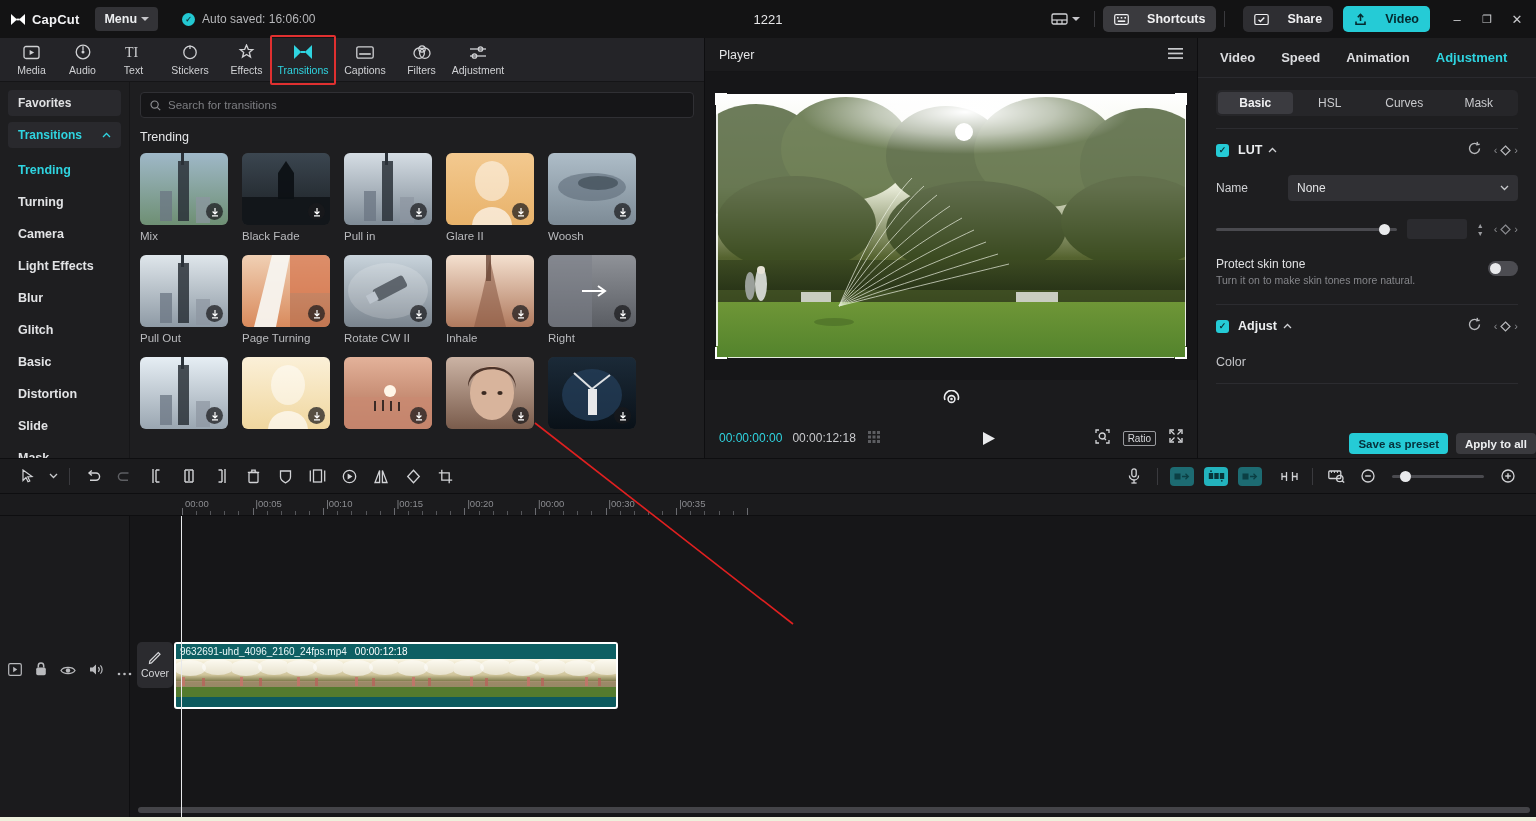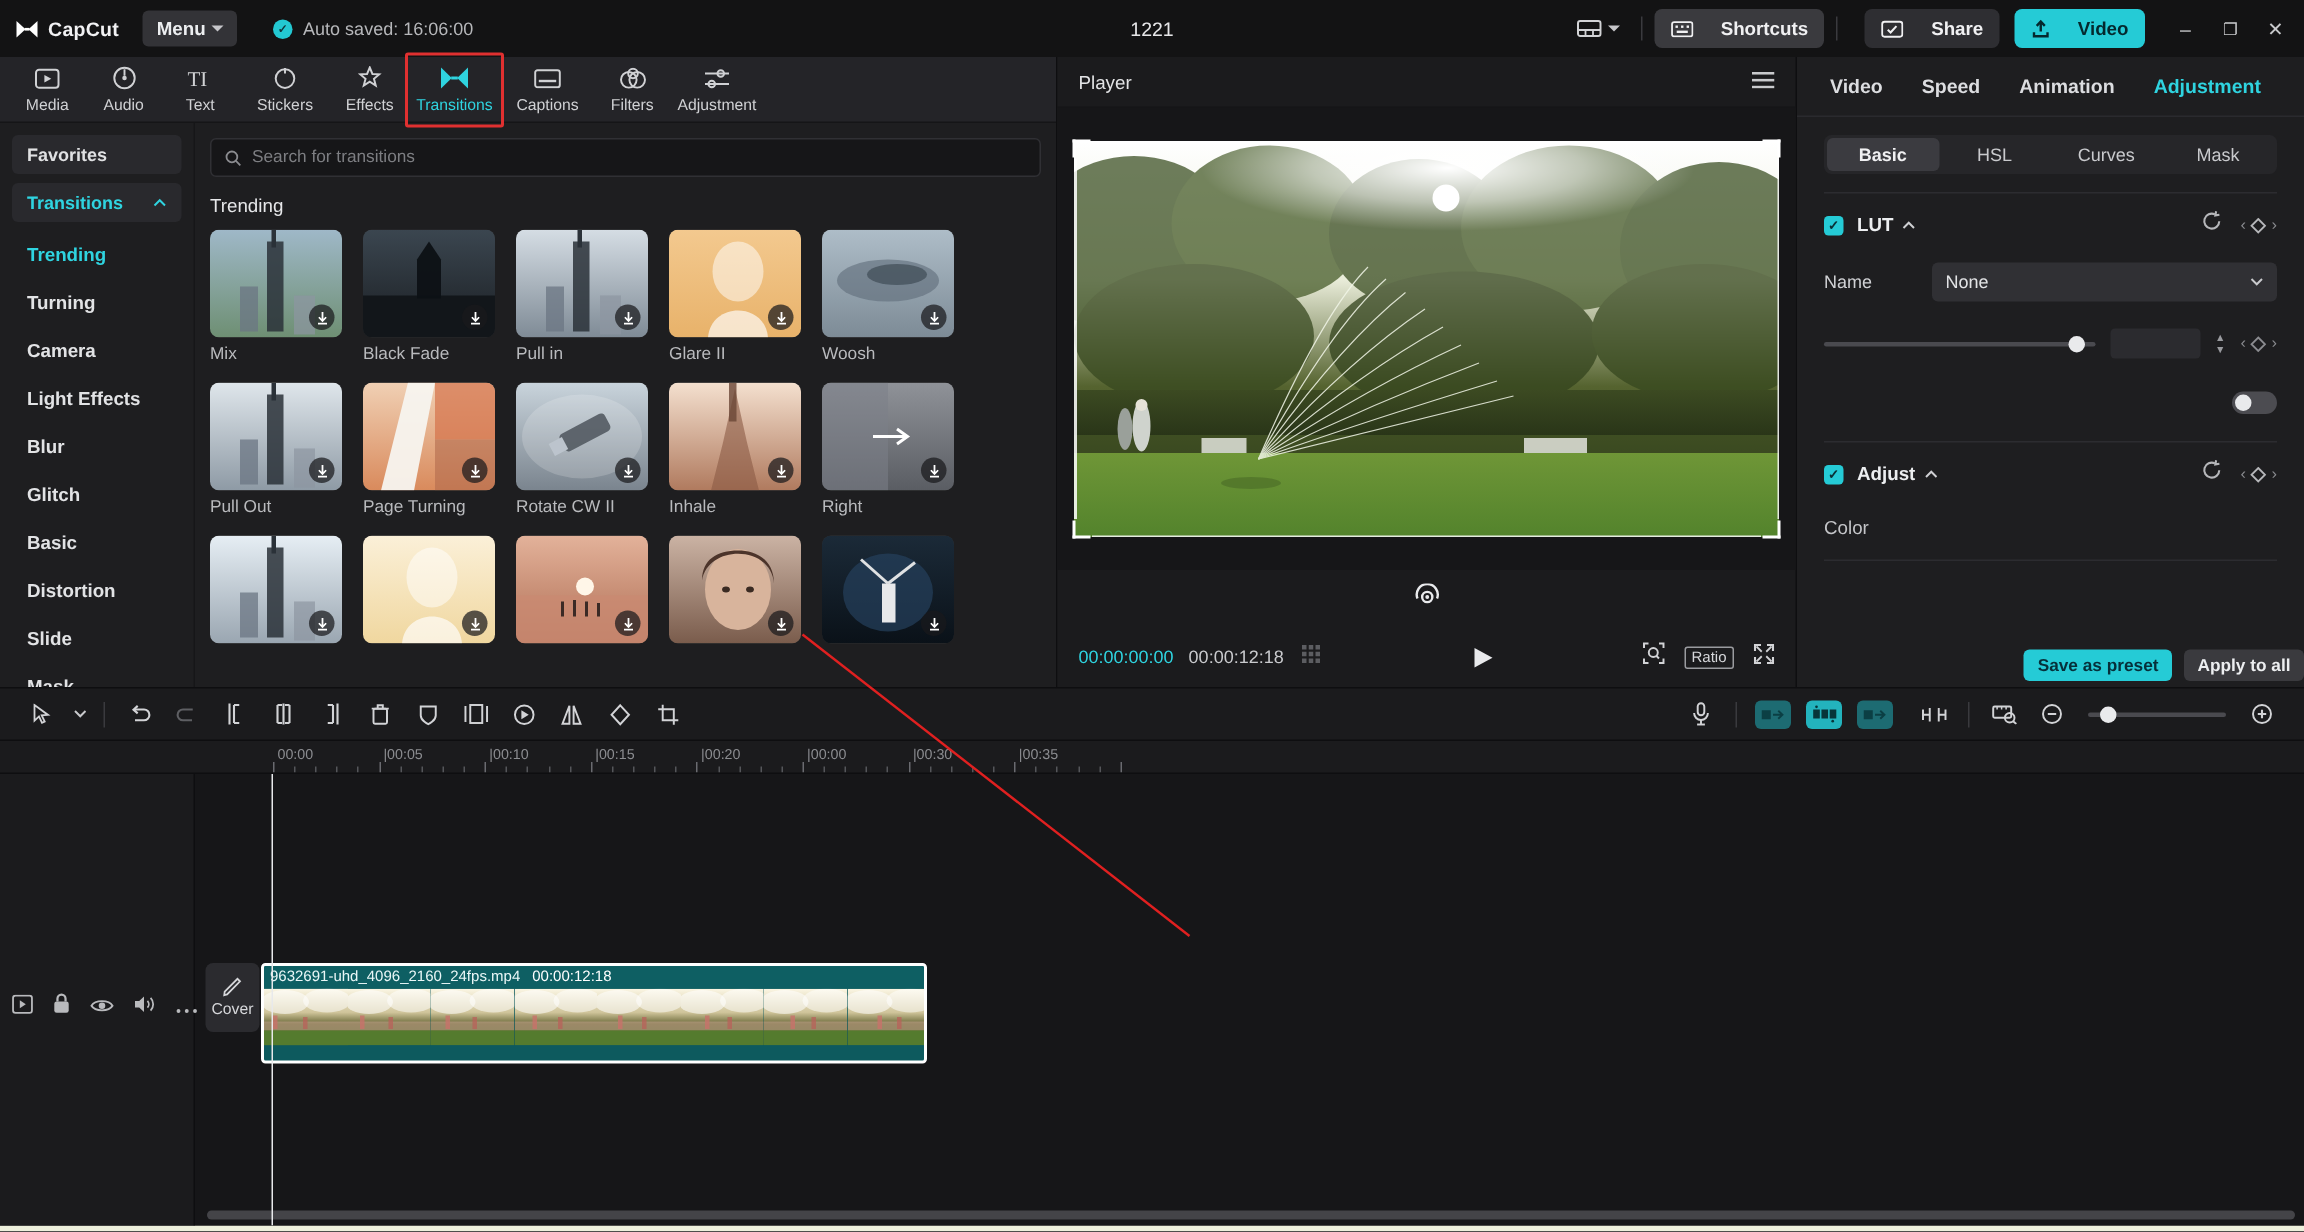--- a/index.html
+++ b/index.html
@@ -936,20 +936,24 @@
           <span class="kf">
             <span>‹</span>
             <svg width="11" height="11" viewBox="0 0 11 11">
                 <path d="M5.5 1 L10 5.5 L5.5 10 L1 5.5 Z" fill="none" stroke="#8a8b8f" stroke-width="1.2"></path>
               </svg>
             <span>›</span>
           </span>
         </div>
 
         <div class="skin">
+          <span style="display:flex;flex-direction:column">
+            <span class="skin-t">Protect skin tone</span>
+            <span class="skin-s">Turn it on to make skin tones more natural.</span>
+          </span>
           <span class="toggle">
               <span class="dot"></span>
             </span>
         </div>
 
         <div class="hr" style="margin-top:18px"></div>
 
         <div class="grp-head">
           <span class="cbx">✓</span>
           <span class="grp-title">Adjust</span>

